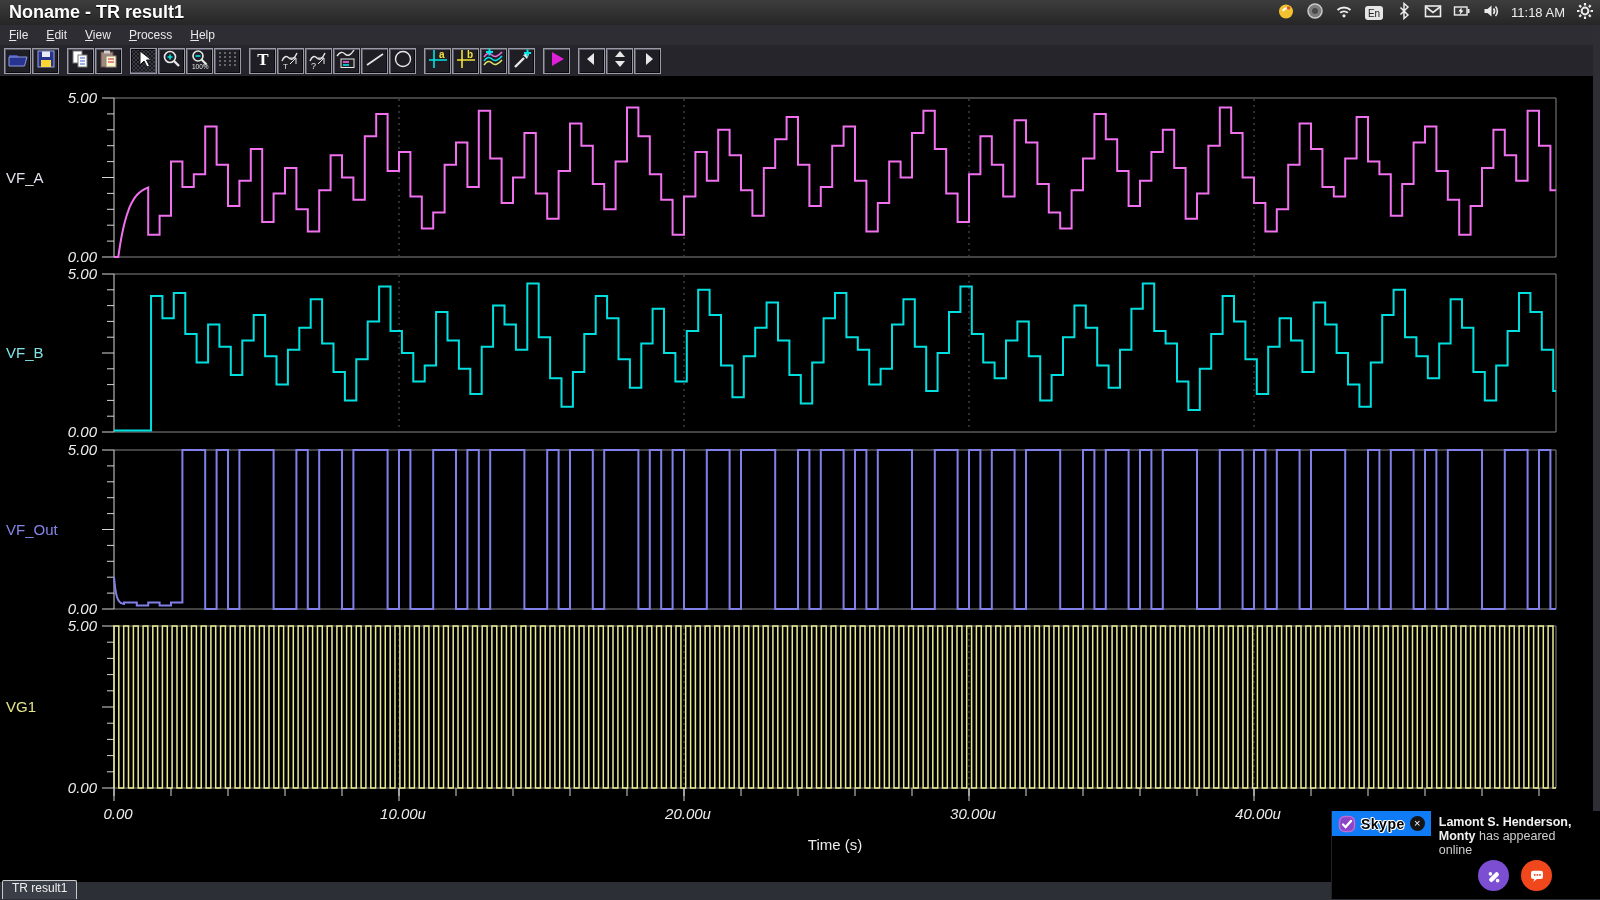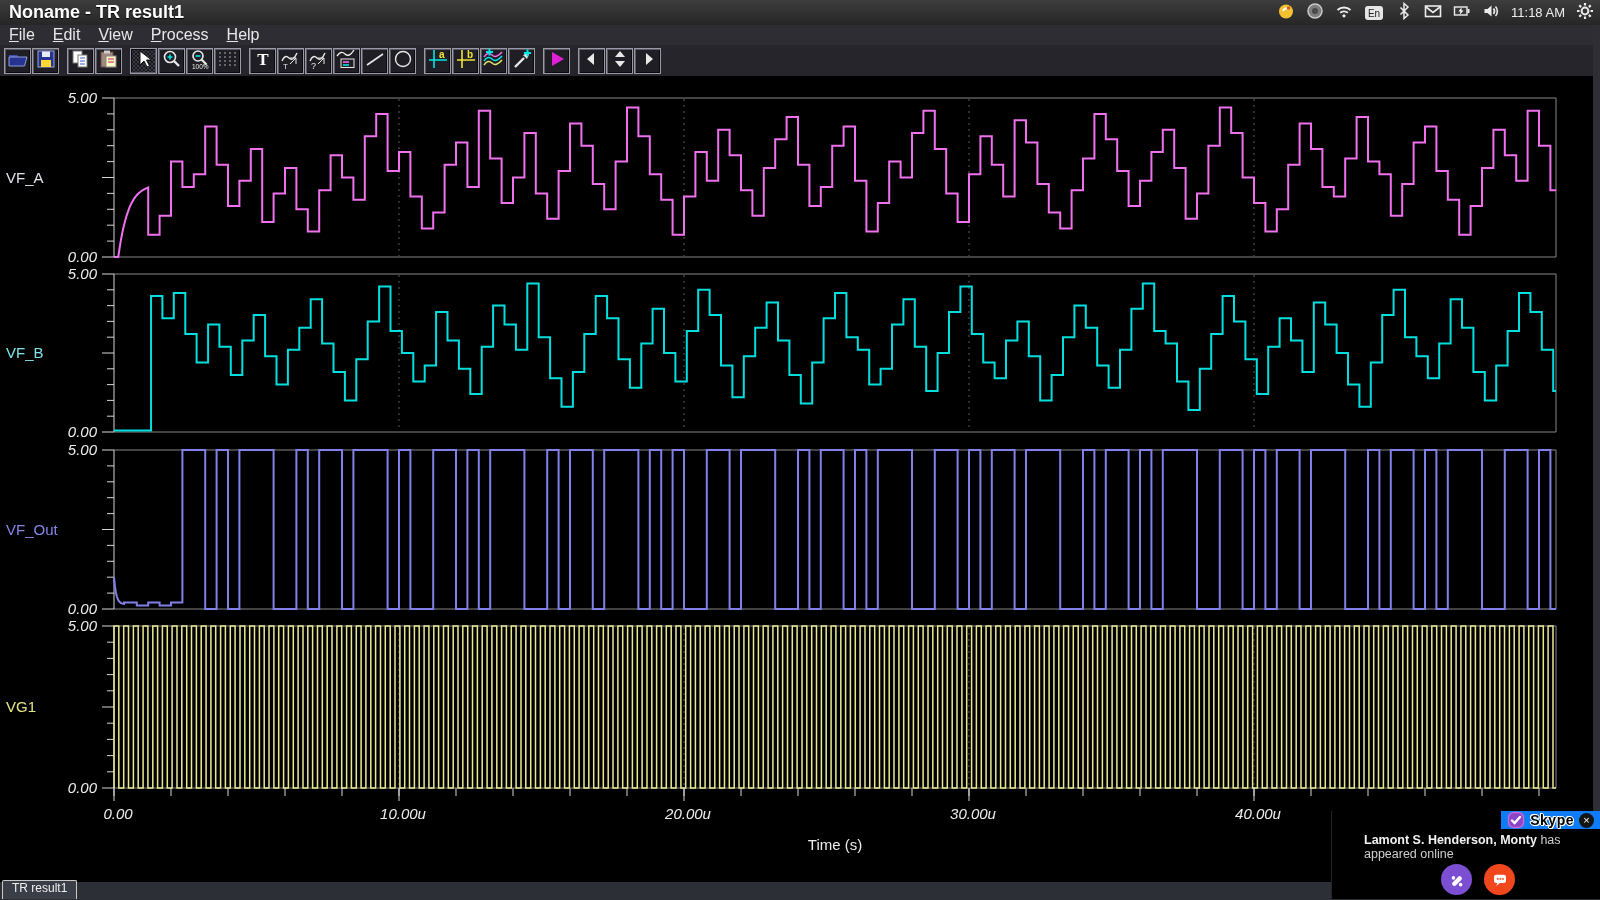--- a/index.html
+++ b/index.html
@@ -5,44 +5,44 @@
   html,body{margin:0;padding:0;width:1600px;height:900px;overflow:hidden;background:#000;
     font-family:"Liberation Sans",sans-serif;-webkit-font-smoothing:antialiased;}
   #titlebar{position:absolute;left:0;top:0;width:1600px;height:25px;
     background:linear-gradient(#3d3d3d,#262626);display:flex;align-items:center;}
   #window-title{color:#fff;font-weight:bold;font-size:18px;padding-left:9px;text-shadow:0 1px 1px #000;}
   #tray{position:absolute;right:6px;top:0;height:25px;display:flex;align-items:center;gap:11px;}
   .tray-ic{display:flex;align-items:center;justify-content:center;height:25px;}
   #clock{color:#eee;font-size:13px;}
   #menubar{position:absolute;left:0;top:25px;width:1600px;height:20px;background:#2d2d33;
     display:flex;align-items:center;border-bottom:1px solid #1a1a1e;}
-  .menu-item{color:#e8e8e8;font-size:16px;padding:0 9px;height:20px;line-height:20px;cursor:default;}
+  .menu-item{color:#e8e8e8;font-size:12px;padding:0 9px;height:20px;line-height:20px;cursor:default;}
   .menu-item u{text-decoration:underline;}
   #toolbar{position:absolute;left:0;top:45px;width:1600px;height:31px;background:#25252b;
     display:flex;align-items:center;padding-left:4px;box-sizing:border-box;}
   .tb-group{display:flex;gap:1px;margin-right:8px;}
   .tb-btn{width:27px;height:26px;background:#1e1e24;border:1px solid #9a9aa6;
     box-shadow:inset 1px 1px 0 #5a5a66, inset -1px -1px 0 #0a0a0e;
     display:flex;align-items:center;justify-content:center;box-sizing:border-box;}
   .tb-btn.pressed{background:repeating-conic-gradient(#3a3a44 0% 25%, #17171c 0% 50%);
     background-size:4px 4px;box-shadow:inset -1px -1px 0 #5a5a66, inset 1px 1px 0 #0a0a0e;}
   #chart{position:absolute;left:0;top:76px;width:1392px;height:806px;background:#000;}
   #right-edge{position:absolute;right:0;top:25px;width:7px;height:857px;background:#2e2e34;}
   #statusbar{position:absolute;left:0;top:882px;width:1600px;height:18px;background:#2c2f35;}
   #status-tab{position:absolute;left:2px;top:-2px;height:18px;background:#3a3e46;
     border:1px solid #c9c9c9;border-bottom:none;border-radius:2px 2px 0 0;
     color:#f0f0f0;font-size:12px;padding:0 9px 0 9px;}
   #skype{position:absolute;left:1331px;top:811px;width:268px;height:88px;background:#000;
-    border-left:1px solid #222;z-index:50;display:flex;flex-direction:column;align-items:flex-end;}
+    border-left:1px solid #222;z-index:50;display:flex;flex-direction:row;}
   #skype-header{height:25px;background:#0f7bf4;display:flex;align-items:center;padding:0 6px;gap:5px;}
   #skype-word{font-size:14px;font-weight:bold;color:#000;letter-spacing:.5px;
     text-shadow:-1px 0 #fff,1px 0 #fff,0 -1px #fff,0 1px #fff,1px 1px #fff,-1px -1px #fff;}
   #skype-close{margin-left:auto;width:15px;height:15px;border-radius:50%;background:#141414;
     color:#fff;font-size:11px;line-height:14px;text-align:center;}
-  #skype-body{flex:1;padding:4px 8px 0 8px;margin-left:24px;}
+  #skype-body{flex:1;padding:4px 8px 0 8px;}
   #skype-text{font-size:12.5px;color:#cfcfcf;}
   #skype-text b{color:#f2f2f2;}
   #skype-actions{display:flex;justify-content:center;gap:12px;margin-top:3px;}
   .sk-act{width:31px;height:31px;border-radius:50%;display:flex;align-items:center;justify-content:center;}
   #skype-strip{height:7px;background:#0f7bf4;}
 </style>
 </head>
 <body>
 
 <div id="titlebar">

